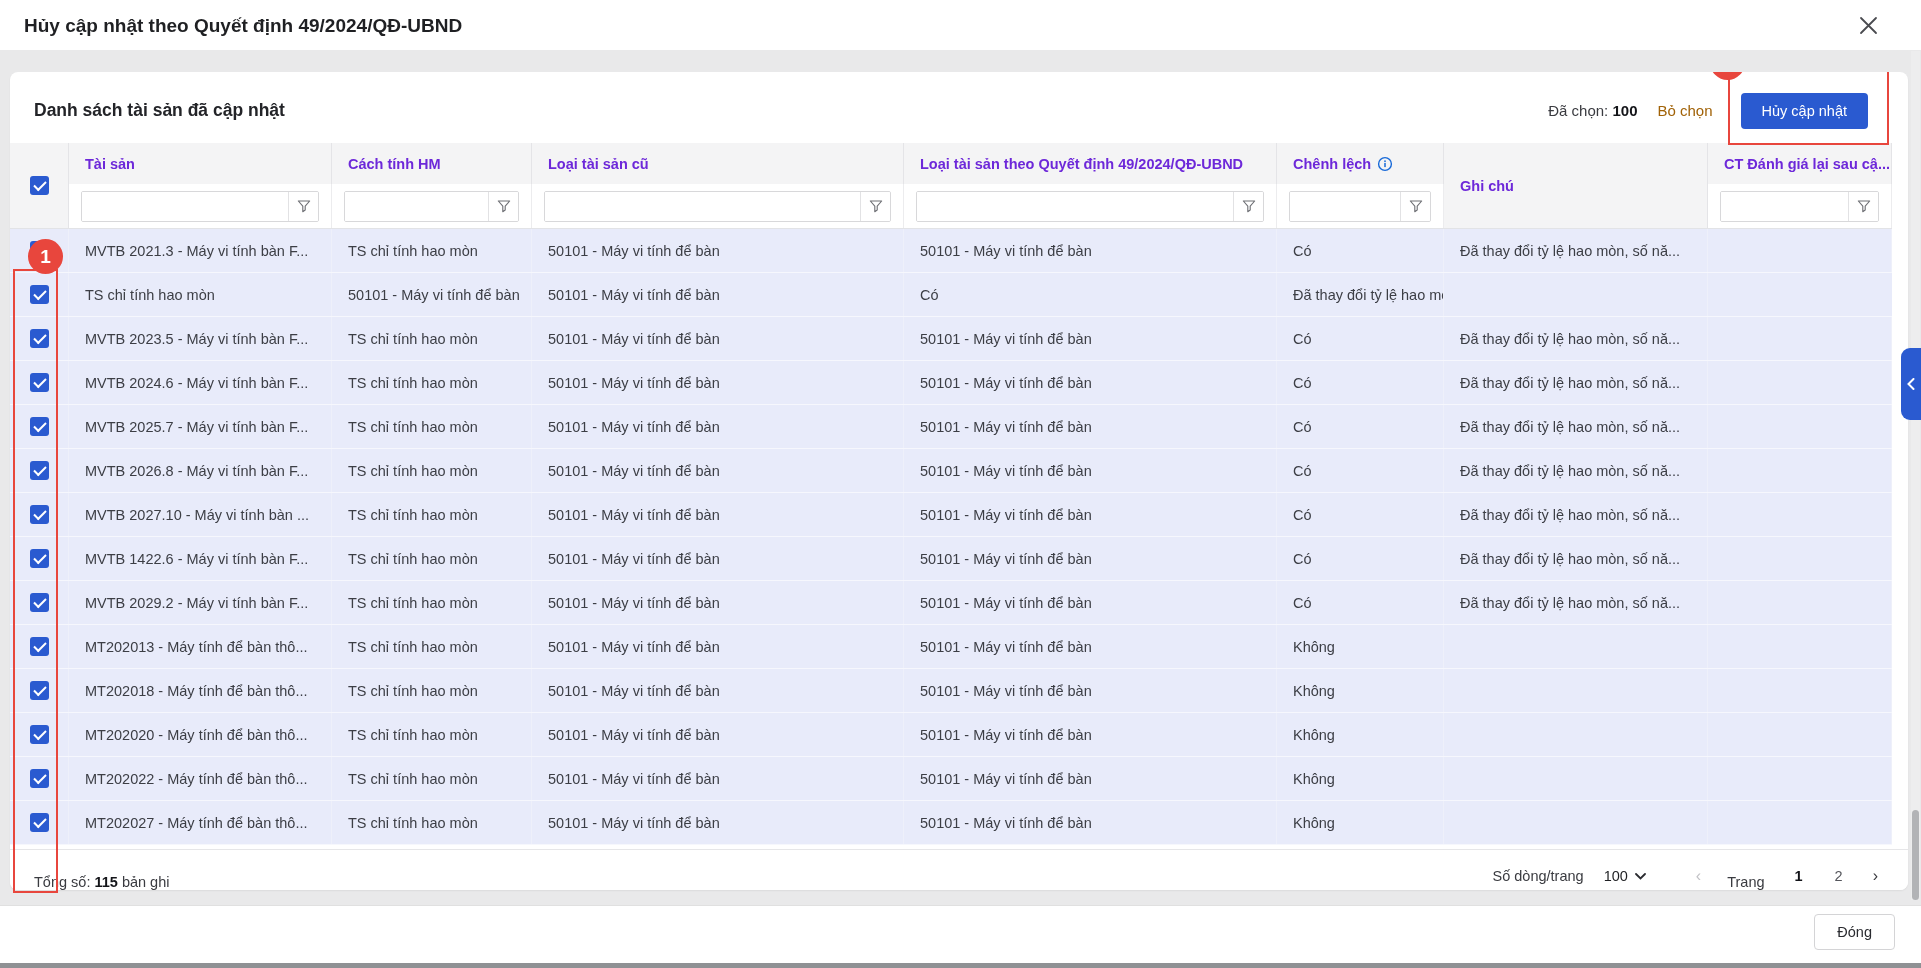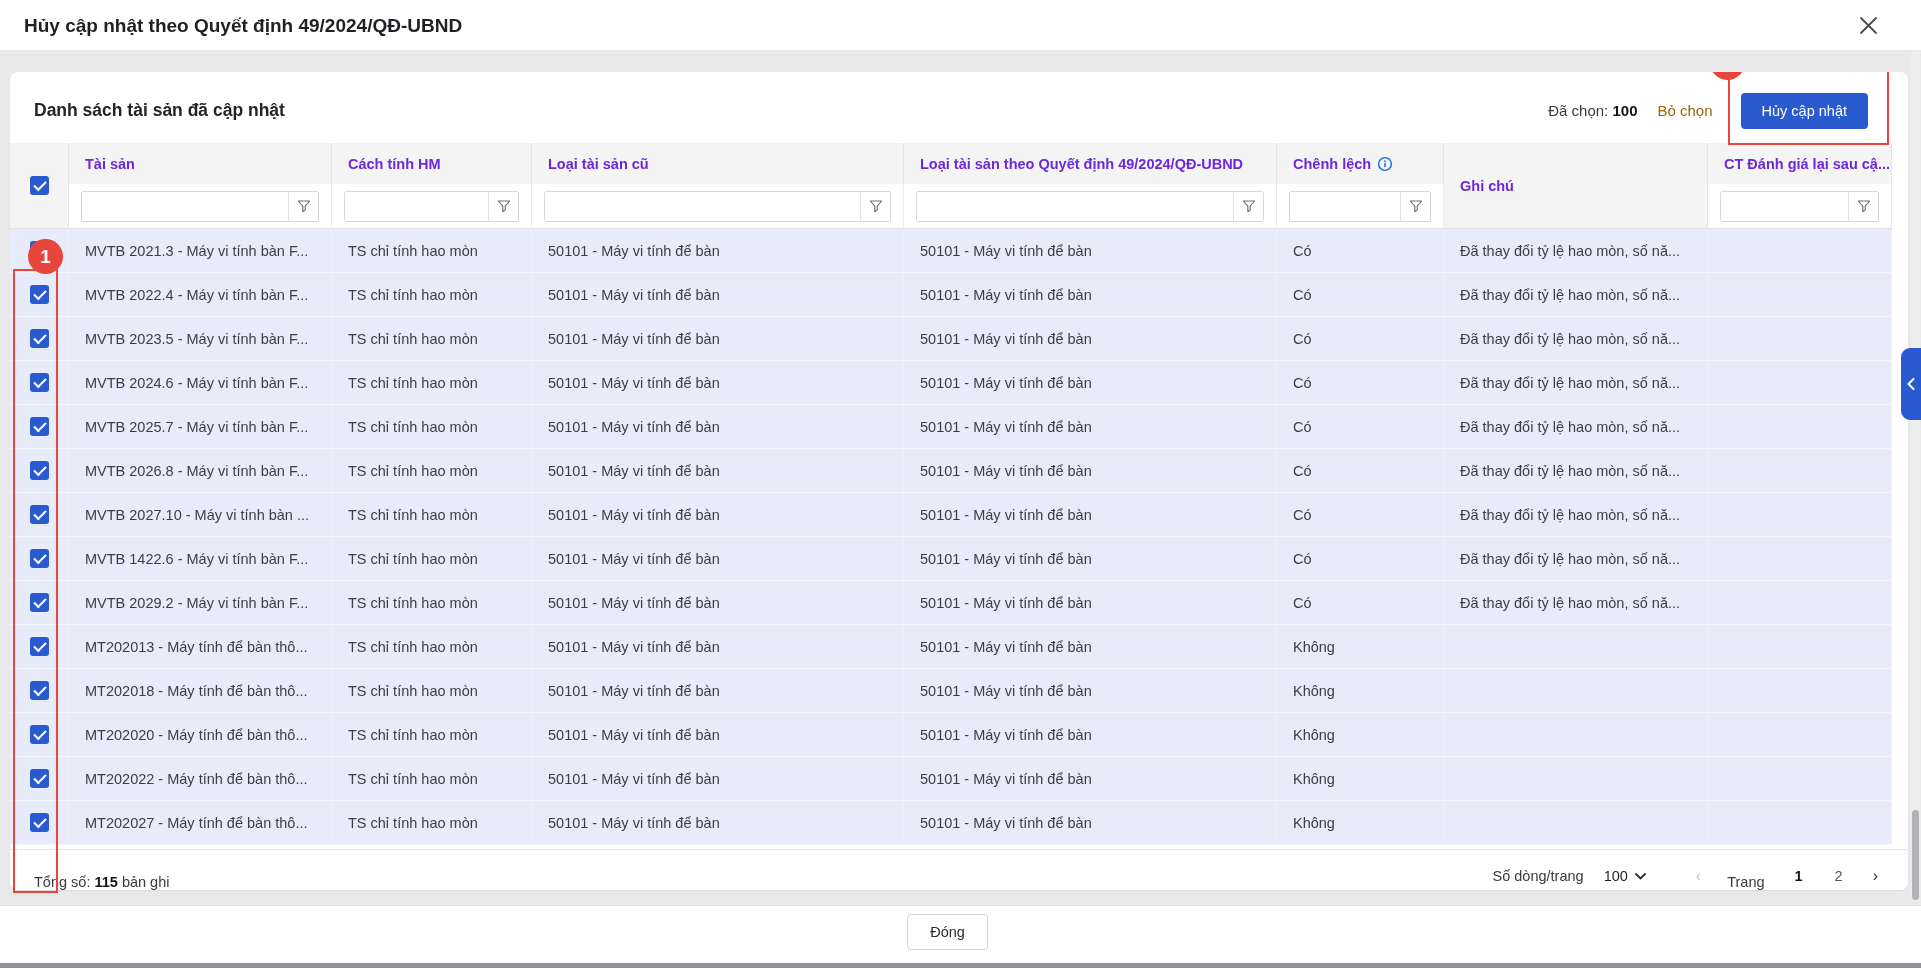--- a/index.html
+++ b/index.html
@@ -122,21 +122,21 @@
               color:#1f2023; margin-right:26px; }
   .pg{ padding:0 6px; cursor:pointer; color:#55565c; }
   .pg-cur{ color:#121318; font-weight:700; }
   .pg-prev{ color:#c2c2c6; padding:0 4px; cursor:default; font-size:16px; }
   .pg-next{ color:#3a3b40; padding:0 4px; cursor:pointer; font-size:16px; }
   .pg-label{ margin:12px 4px 0 2px; }
 
   
   .dialog-foot{
     position:absolute; left:0; right:0; bottom:0; height:63px; background:#fff;
-    border-top:1px solid #e0e0e0; display:flex; align-items:center; justify-content:center;
+    border-top:1px solid #e0e0e0; display:flex; align-items:center; justify-content:flex-end;
     padding:0 26px 5px 0; border-bottom:5px solid #8f9194;
   }
   .btn-plain{
     background:#fff; border:1px solid #d4d4d6; border-radius:4px; font-family:inherit;
     font-size:14.5px; color:#2a2b30; padding:9px 22px; cursor:pointer;
   }
 
   
   .anno-rect1{
     position:absolute; left:13px; top:219px; width:45px; height:624px;
@@ -286,21 +286,20 @@
               <div class="cell">50101 - Máy vi tính để bàn</div>
               <div class="cell">Có</div>
               <div class="cell">Đã thay đổi tỷ lệ hao mòn, số nă...</div>
               <div class="cell"></div>
             </div>
 
             <div class="row">
               <div class="cell cell-cb">
                 <span class="checkbox"></span>
               </div>
-              <div class="cell">MVTB 2022.4 - Máy vi tính bàn F...</div>
               <div class="cell">TS chỉ tính hao mòn</div>
               <div class="cell">50101 - Máy vi tính để bàn</div>
               <div class="cell">50101 - Máy vi tính để bàn</div>
               <div class="cell">Có</div>
               <div class="cell">Đã thay đổi tỷ lệ hao mòn, số nă...</div>
               <div class="cell"></div>
             </div>
 
             <div class="row">
               <div class="cell cell-cb">

